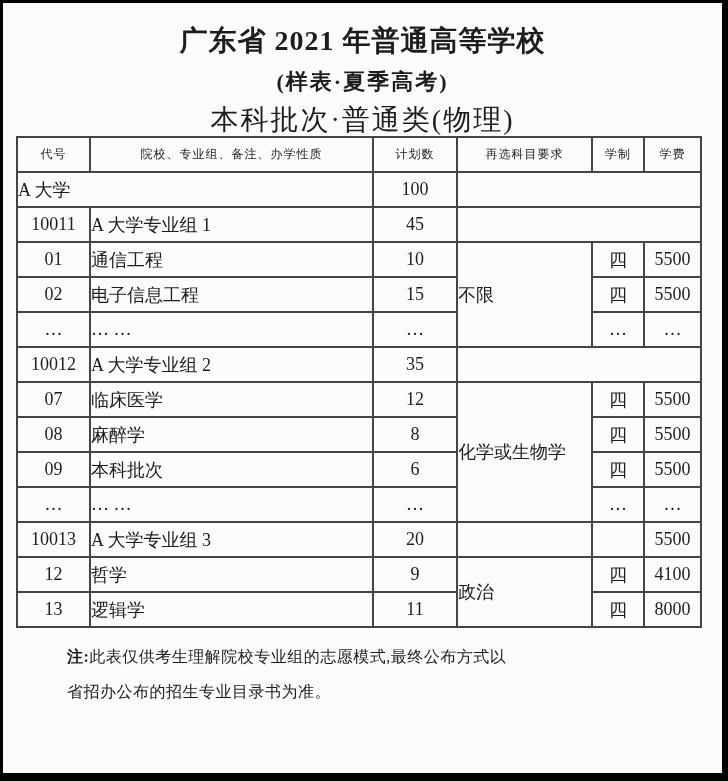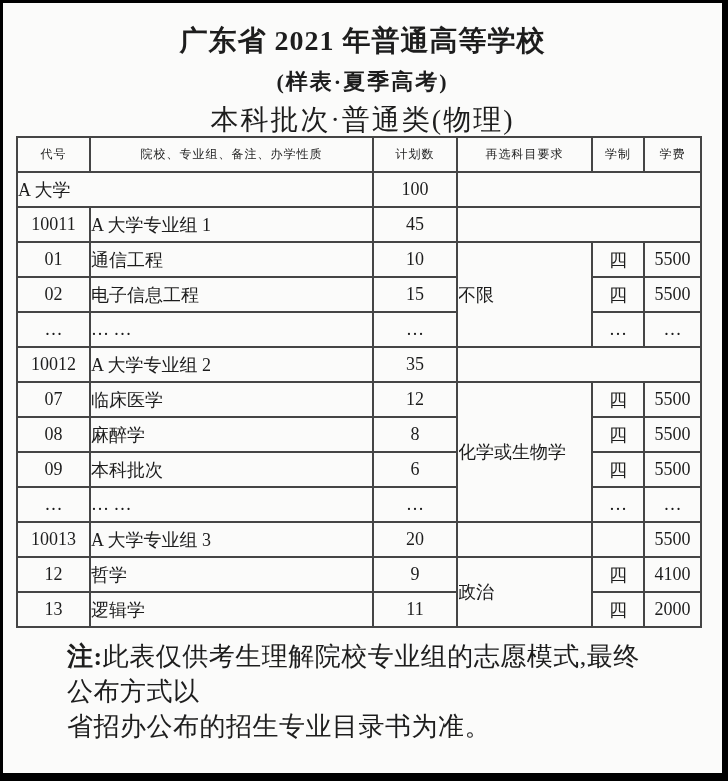--- a/index.html
+++ b/index.html
@@ -42,21 +42,21 @@
   .cell-left { text-align:left; padding-left:13px; }
   .cell-subject { text-align:left; padding-left:11px;border-radius:25px; }
   
   .nb { border-bottom:none; }
   .nt { border-top:none; }
 
   .note {
     margin:11px 0 0 64px;
     width:592px;
     text-align:left;
-    font-size:26px;
+    font-size:16px;
     line-height:35px;
     letter-spacing:0.5px;
   }
   .note-label { font-weight:bold; }
 </style>
 </head>
 <body>
 
 <div class="frame">
   <div class="page">
@@ -178,21 +178,21 @@
         <td rowspan="2" class="cell-subject">政治</td>
         <td>四</td>
         <td>4100</td>
       </tr>
 
       <tr>
         <td>13</td>
         <td class="cell-left">逻辑学</td>
         <td>11</td>
         <td>四</td>
-        <td>2000</td>
+        <td>8000</td>
       </tr>
     </tbody>
       </table>
 
     <div class="note">
       <span class="note-label">注:</span><span>此表仅供考生理解院校专业组的志愿模式,最终公布方式以</span><br>
       <span>省招办公布的招生专业目录书为准。</span>
     </div>
 
   </div>

